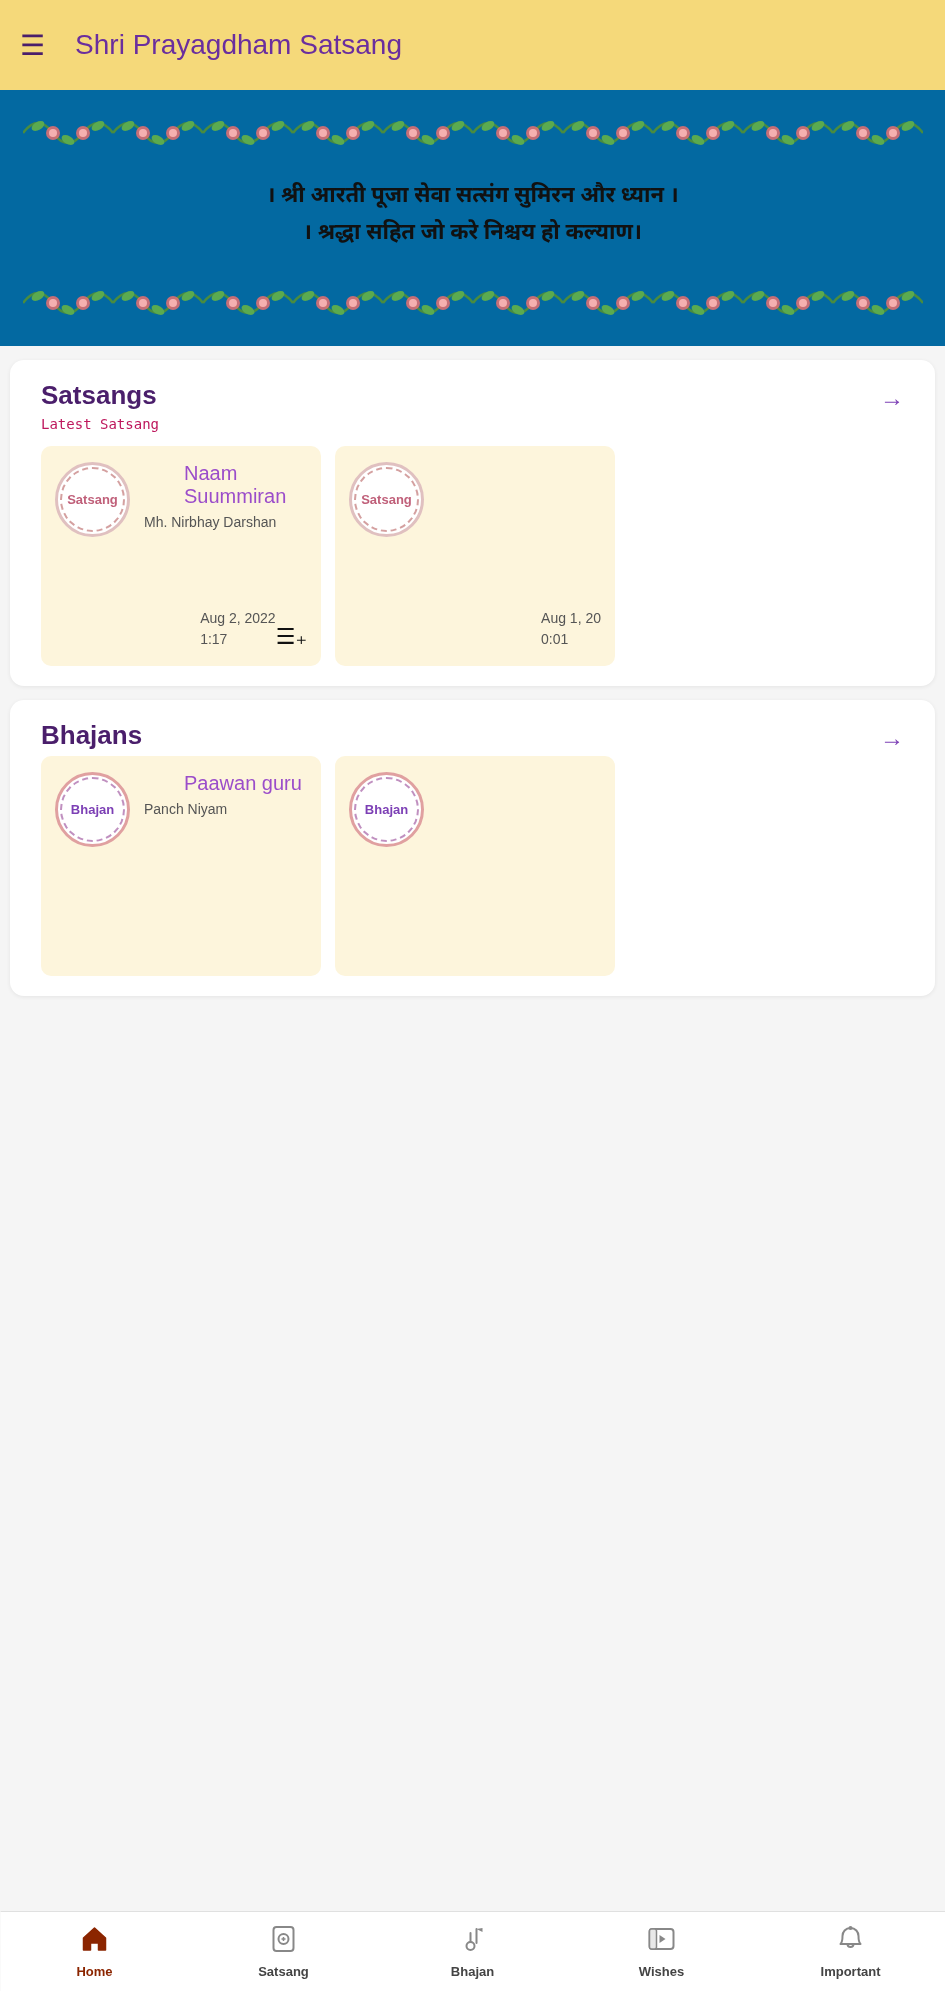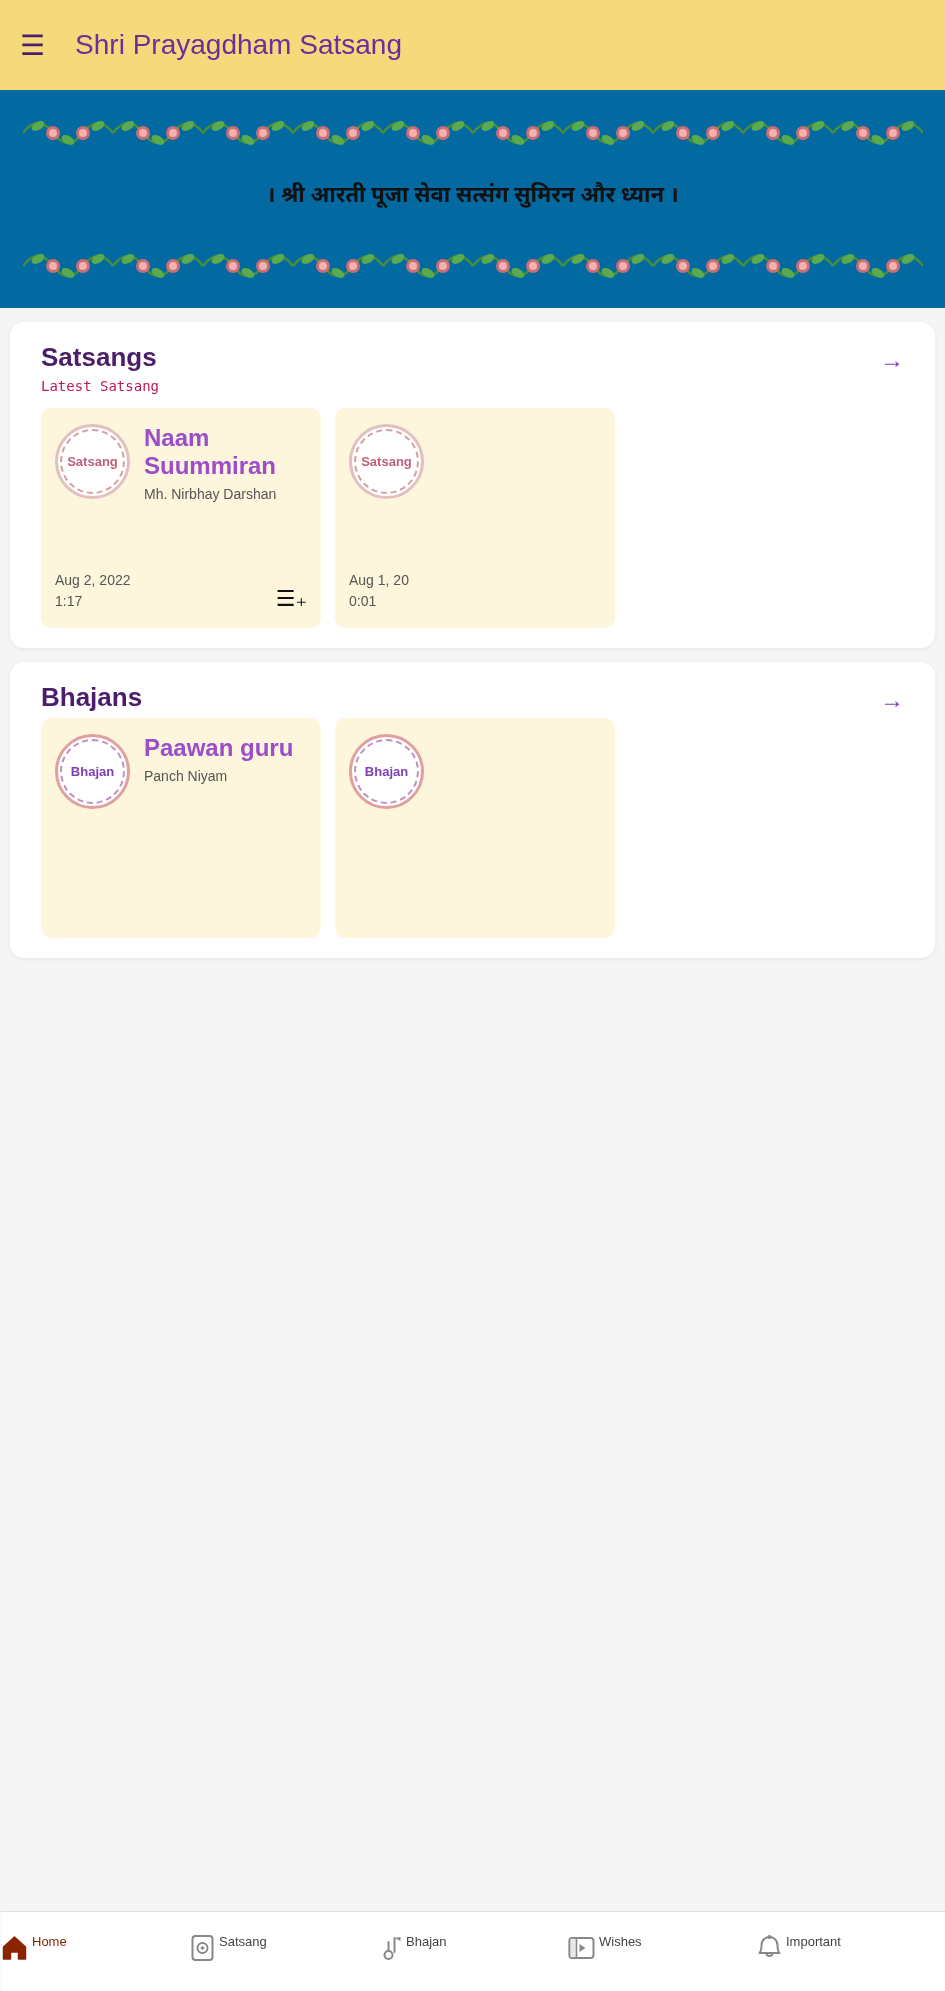--- a/index.html
+++ b/index.html
@@ -163,34 +163,35 @@
 
     .thumb-label {
       position: relative;
       z-index: 1;
       font-size: 13px;
     }
 
     .media-info { flex: 1; }
 
     .media-title {
-      font-size: 24px;
+      font-size: 20px;
       color: #9b4dca;
-      font-weight: 700;
+      font-weight: 400;
       margin-bottom: 6px;
+      margin-left: 40px;
     }
 
     .media-artist {
       font-size: 14px;
       color: #555;
     }
 
     .media-card-footer {
       display: flex;
-      justify-content: space-between;
+      justify-content: flex-end;
       align-items: flex-end;
       margin-top: 20px;
     }
 
     .media-date {
       font-size: 14px;
       color: #555;
       line-height: 1.5;
     }
 
@@ -212,25 +213,27 @@
       border-top: 1px solid #e0e0e0;
       display: flex;
       justify-content: space-around;
       align-items: center;
       height: 80px;
       z-index: 100;
     }
 
     .nav-item {
       display: flex;
-      flex-direction: row;
+      flex-direction: column;
+      align-items: center;
       gap: 4px;
       cursor: pointer;
       flex: 1;
       padding: 8px 0;
+      font-weight: bold;
     }
 
     .nav-icon {
       font-size: 26px;
     }
 
     .nav-icon.active { color: #8B2500; }
     .nav-icon.inactive { color: #888; }
 
     .nav-label {
@@ -290,20 +293,21 @@
         <use href="#unit" x="450"></use>
         <use href="#unit" x="540"></use>
         <use href="#unit" x="630"></use>
         <use href="#unit" x="720"></use>
         <use href="#unit" x="810"></use>
       </svg>
     </div>
 
     <div class="banner-text">
       <p>। श्री आरती पूजा सेवा सत्संग सुमिरन और ध्यान ।</p>
+      <p>। श्रद्धा सहित जो करे निश्चय हो कल्याण।</p>
     </div>
 
     <div class="floral-svg-row">
       <svg width="900" height="55" viewBox="0 0 900 55" xmlns="http://www.w3.org/2000/svg">
         <use href="#unit" x="0"></use>
         <use href="#unit" x="90"></use>
         <use href="#unit" x="180"></use>
         <use href="#unit" x="270"></use>
         <use href="#unit" x="360"></use>
         <use href="#unit" x="450"></use>

